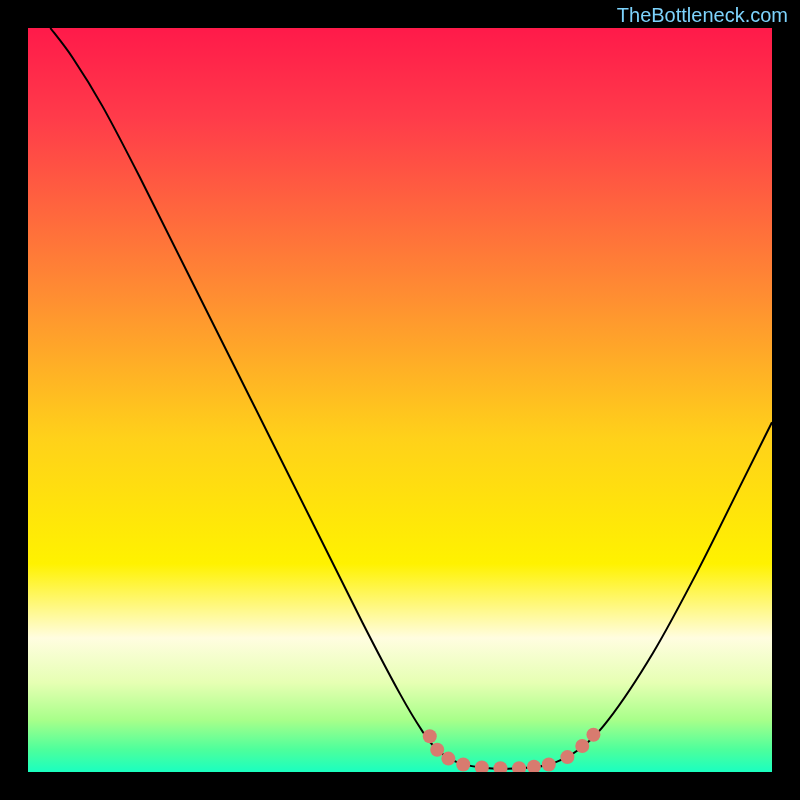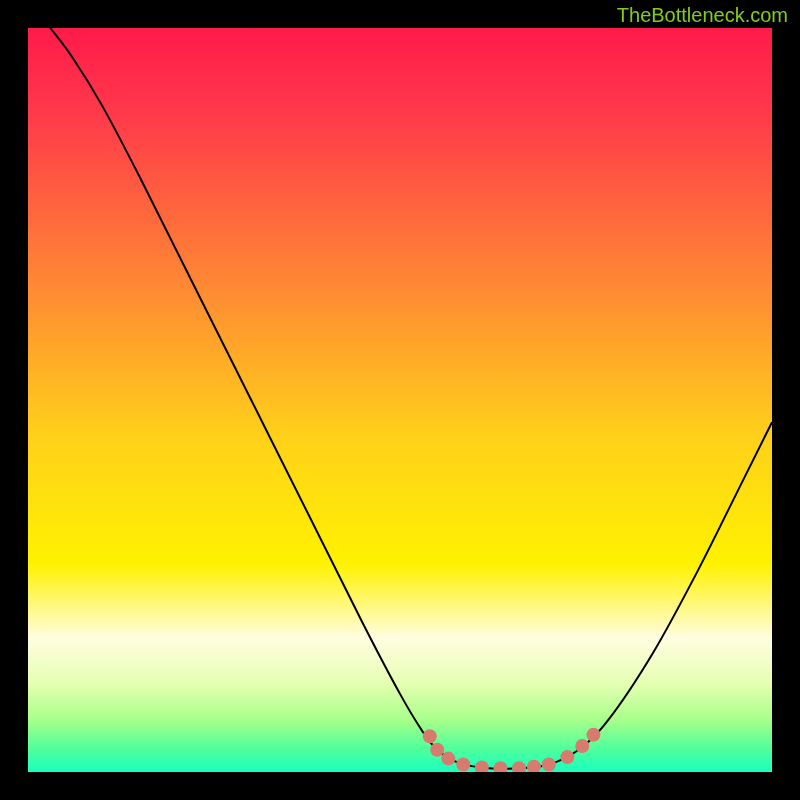--- a/index.html
+++ b/index.html
@@ -9,21 +9,21 @@
     height: 800px;
     background: #000;
     position: relative;
     overflow: hidden;
     font-family: Arial, sans-serif;
   }
   .watermark {
     position: absolute;
     top: 4px;
     right: 12px;
-    color: #84cc16;
+    color: #7dd3fc;
     font-size: 20px;
     font-weight: 500;
     z-index: 10;
   }
   .plot-area {
     position: absolute;
     left: 28px;
     top: 28px;
     width: 744px;
     height: 744px;

